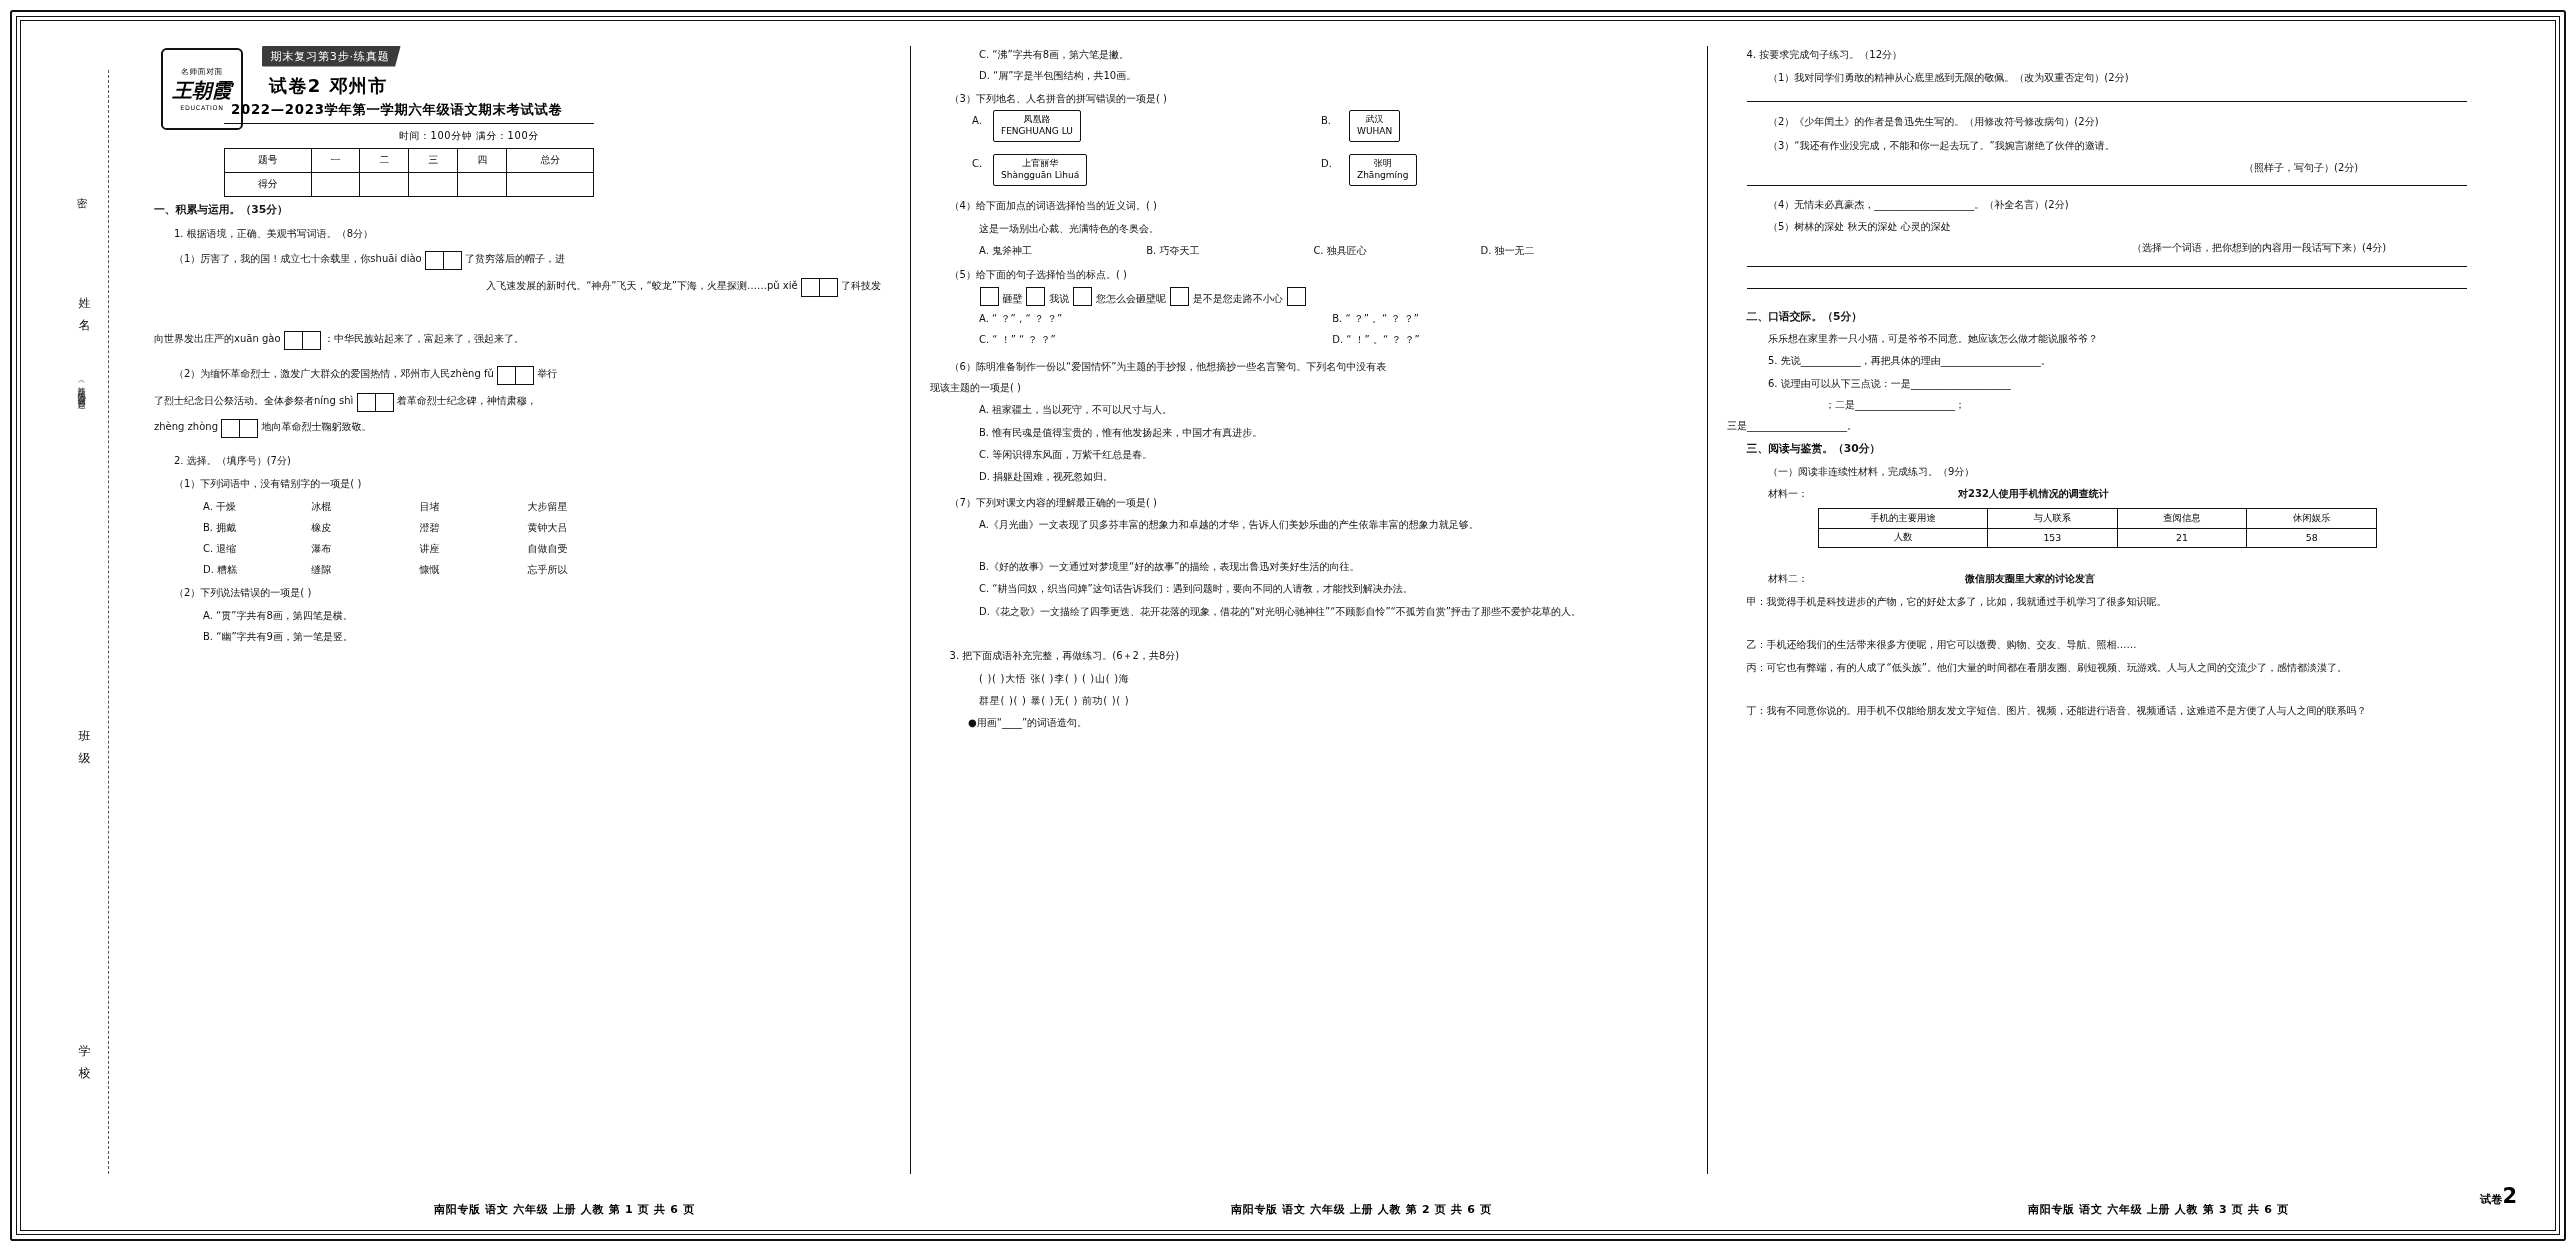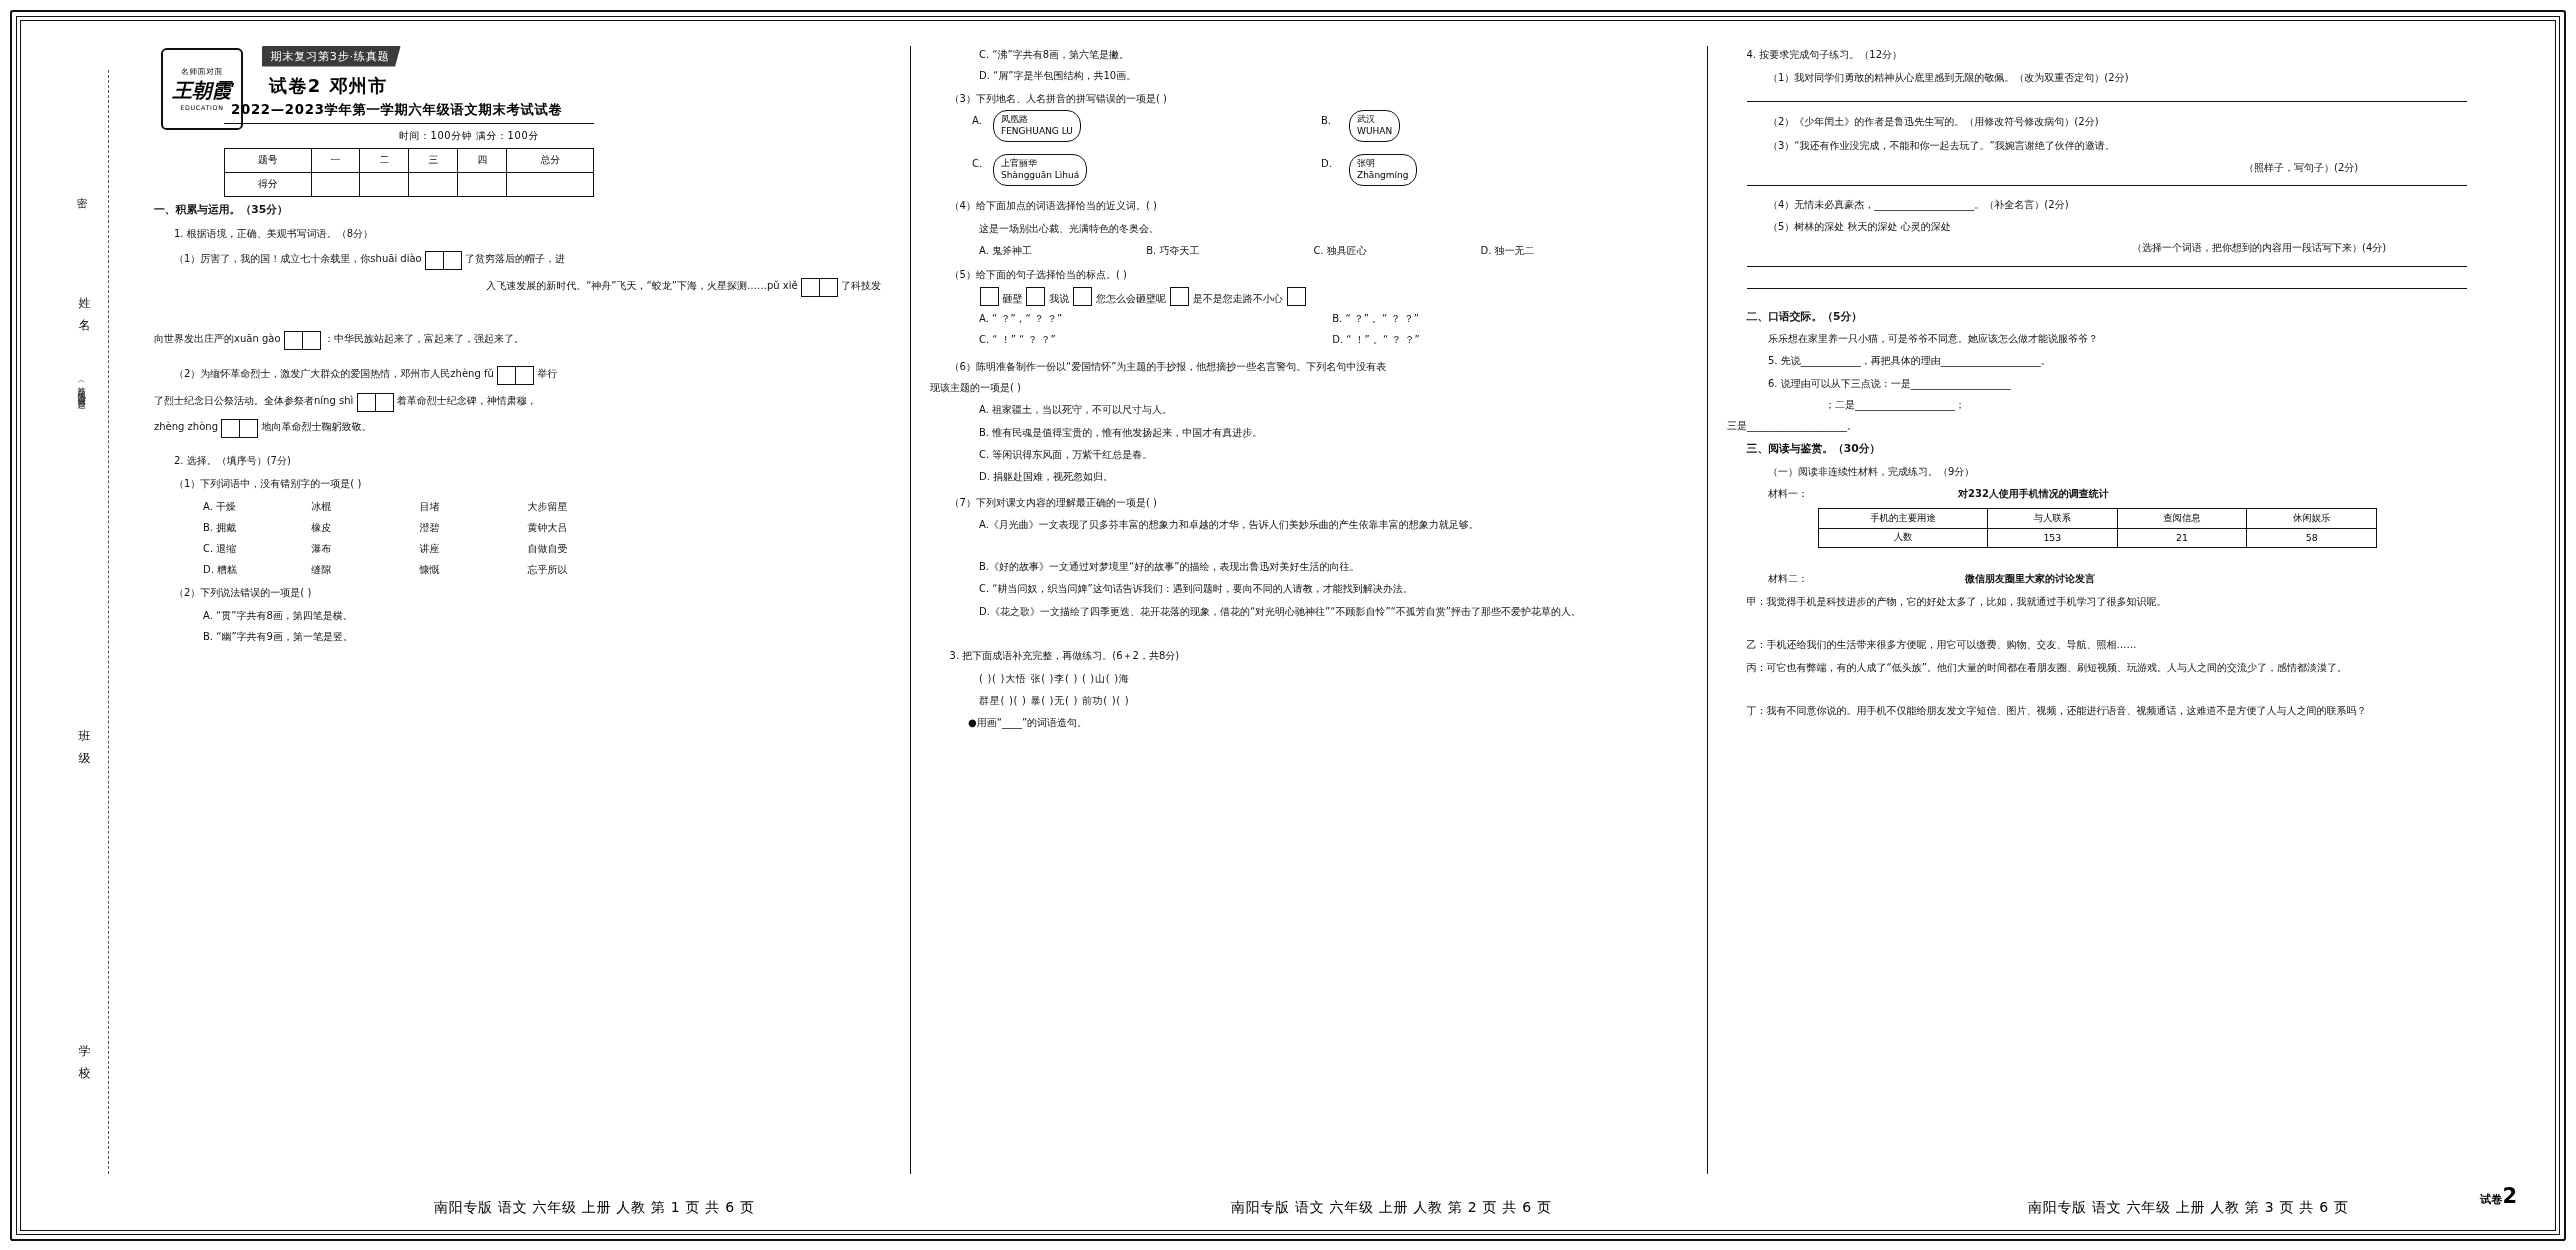--- a/index.html
+++ b/index.html
@@ -80,26 +80,26 @@
   .bold{font-weight:bold;}
   .sec{font-weight:bold;font-size:10.8px;}
   .box{
     display:inline-block;width:17px;height:17px;border:0.7px solid #111;
     vertical-align:-4.2px;margin:0 0.7px;background:#fff;
   }
   .boxrow{display:inline-block;vertical-align:-4.2px;}
   .boxrow .box{margin:0;border-right:0;}
   .boxrow .box:last-child{border-right:0.7px solid #111;}
   .pinbox{
-    border:0.7px solid #111;border-radius:14px;padding:2.1px 7px 3.5px;display:inline-block;
-    font-size:9px;line-height:12px;
+    border:0.7px solid #111;border-radius:2px;padding:2.1px 7px 3.5px;display:inline-block;
+    text-align:center;font-size:9px;line-height:12px;
   }
 
   .footer{
-    position:absolute;bottom:5.6px;font-size:14px;letter-spacing:0.7px;white-space:nowrap;
+    position:absolute;bottom:5.6px;font-size:11px;letter-spacing:0.7px;white-space:nowrap;font-weight:bold;
   }
   .pagebig{
     position:absolute;right:5.6px;bottom:11.2px;font-size:11.2px;font-weight:bold;
   }
   .pagebig b{font-size:21px;}
   
   table.mt{border-collapse:collapse;font-size:9.4px;text-align:center;}
   table.mt td{border:0.7px solid #111;padding:2.8px 7px;}
 </style>
 </head>

